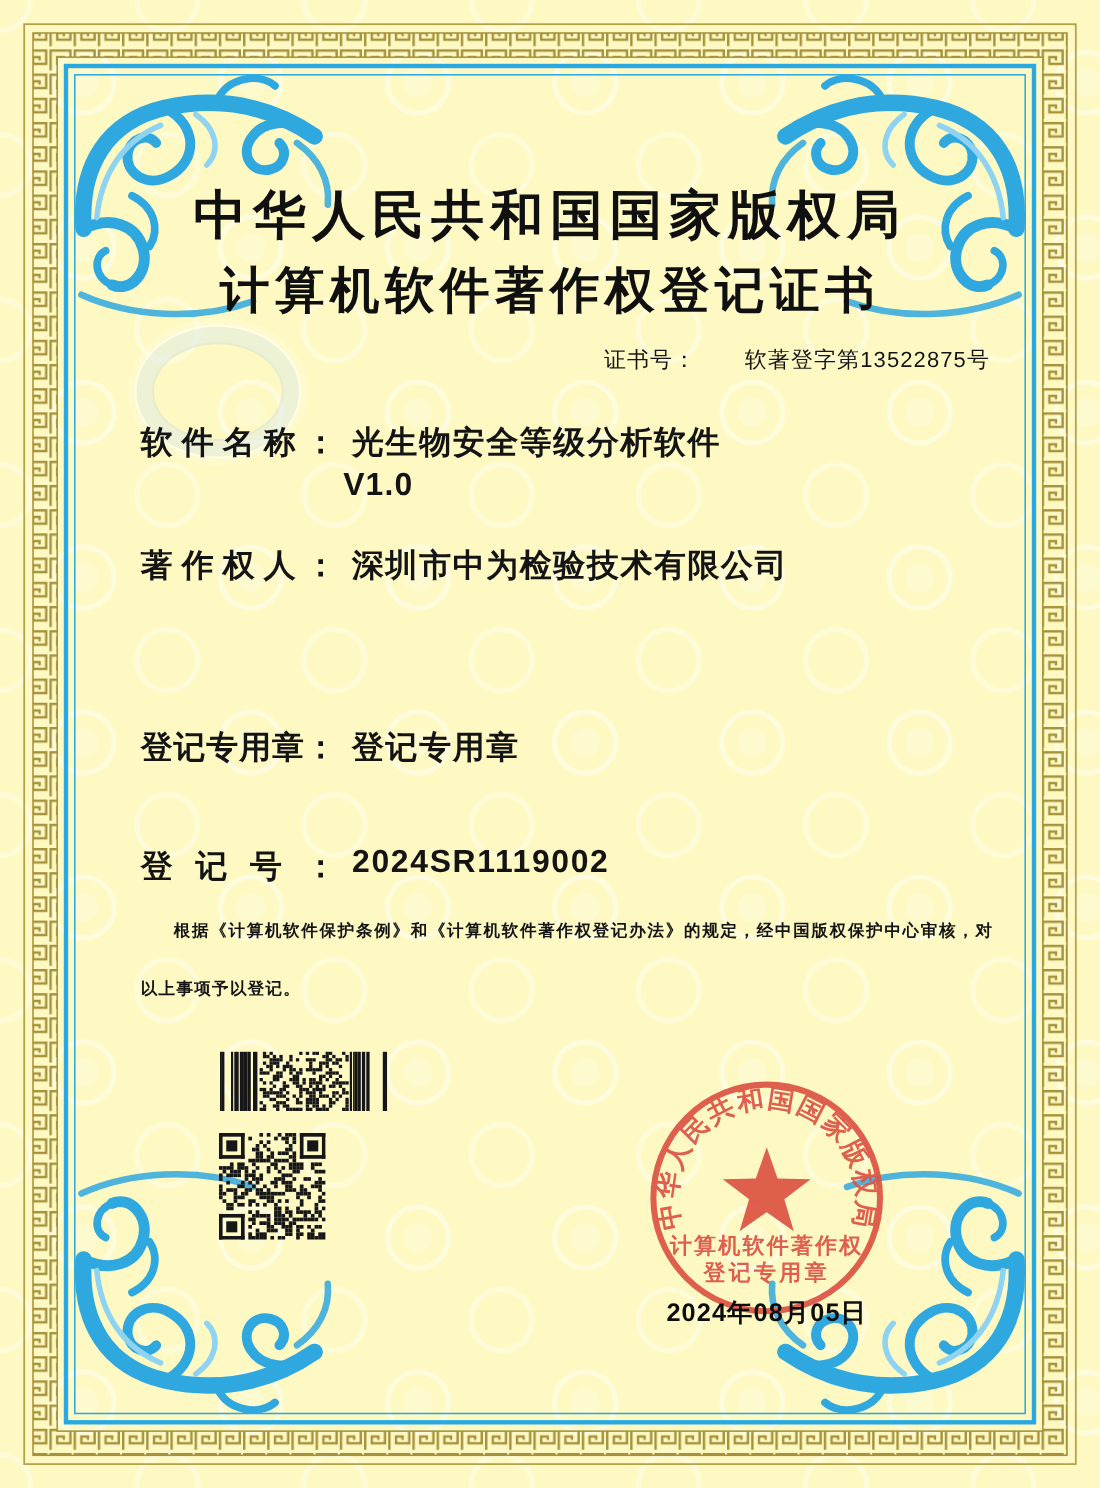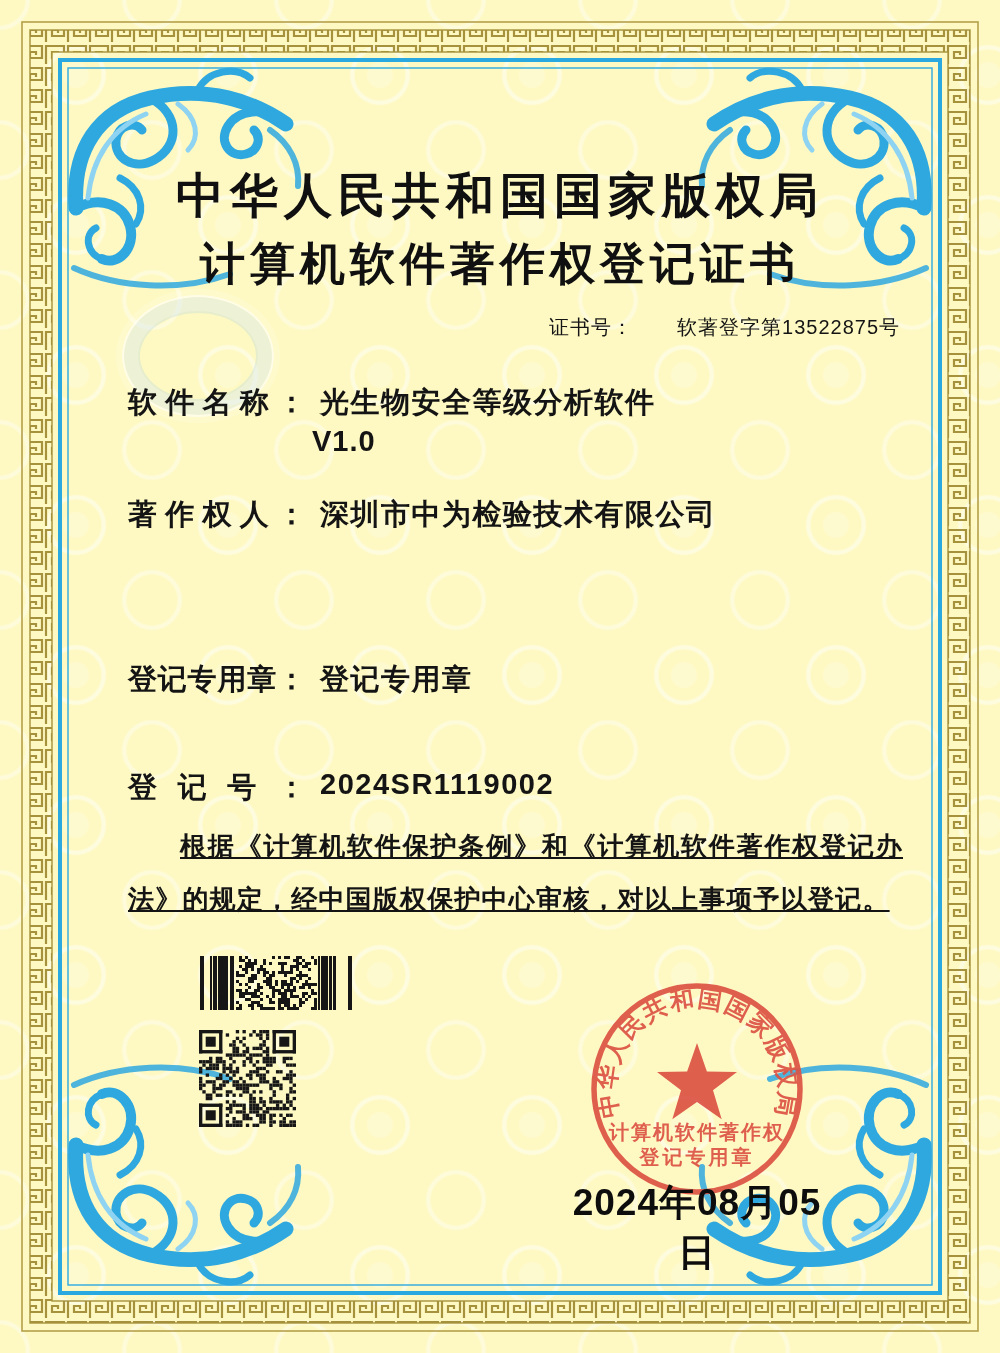--- a/index.html
+++ b/index.html
@@ -55,29 +55,29 @@
   }
   .flabel{
     display:inline-block;width:178px;
     text-align:justify;text-align-last:justify;
     vertical-align:top;
   }
   .fvalue{display:inline-block;margin-left:6px;letter-spacing:1.5px;vertical-align:top;}
   .fversion{position:absolute;left:312px;top:425px;font-size:29px;font-weight:bold;color:#141414;letter-spacing:1px;}
   .body-par{
     position:absolute;left:128px;top:820px;width:775px;
-    font-size:26px;font-weight:bold;color:#141414;
-    line-height:53px;letter-spacing:1.2px;text-indent:2em;text-align:justify;text-decoration:underline;
+    font-size:15px;font-weight:bold;color:#141414;
+    line-height:53px;letter-spacing:1.2px;text-indent:2em;text-align:justify;
   }
   .barcode-box{position:absolute;left:200px;top:956px;width:152px;height:54px;}
   .qr-box{position:absolute;left:199px;top:1030px;width:97px;height:97px;}
   .seal{position:absolute;left:577px;top:969px;width:240px;height:240px;opacity:.92;}
   .date{
     position:absolute;left:565px;top:1178px;width:264px;
-    text-align:center;font-size:37px;font-weight:bold;color:#0d0d0d;letter-spacing:1px;
+    text-align:center;font-size:23px;font-weight:bold;color:#0d0d0d;letter-spacing:1px;
   }
 </style>
 </head>
 <body>
 
 <div class="page">
 
   <svg class="border-svg" width="1000" height="1353" viewBox="0 0 1000 1353">
     <defs>
       <pattern id="meander" width="22" height="22" patternUnits="userSpaceOnUse">

